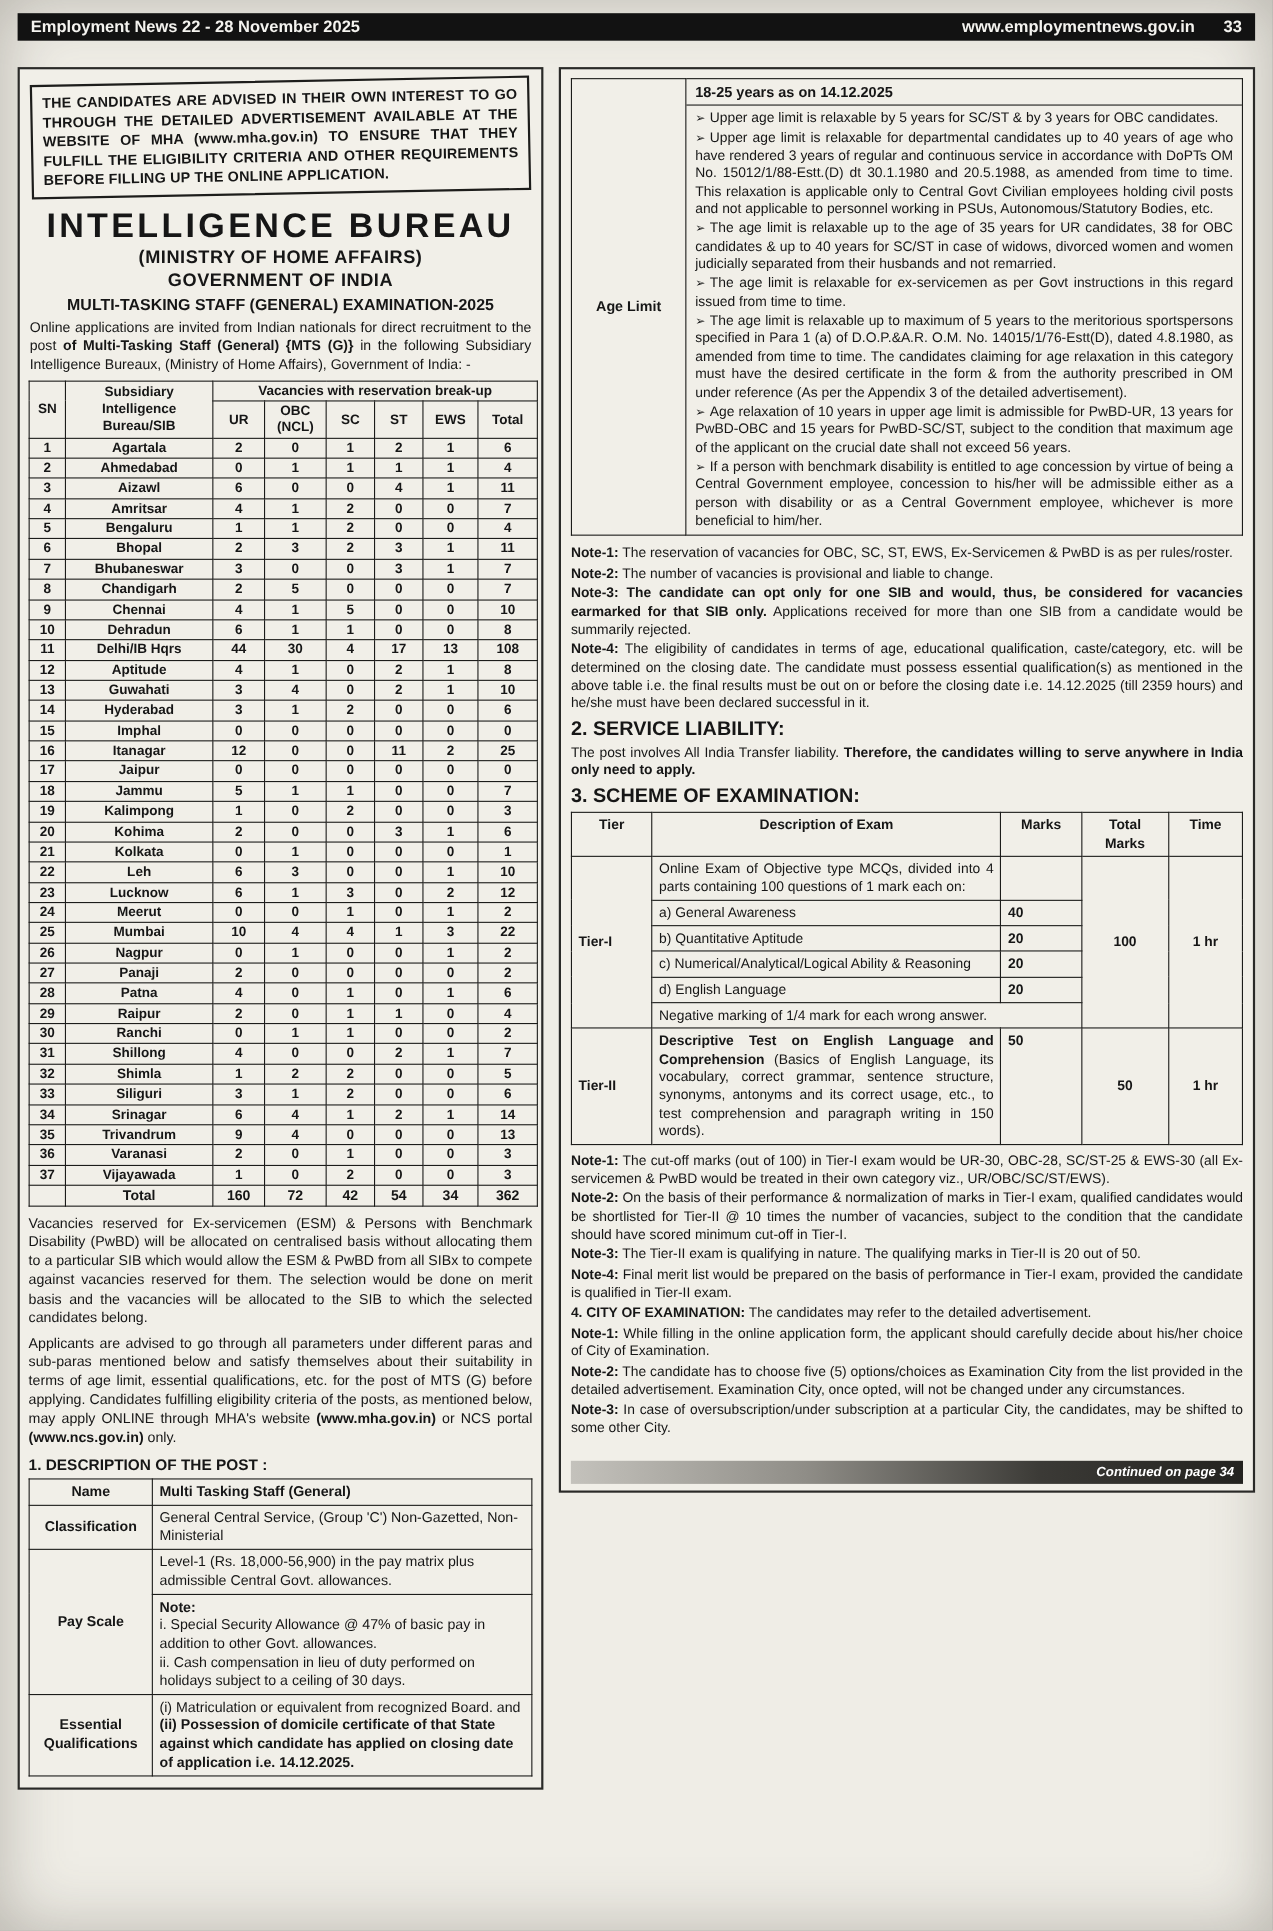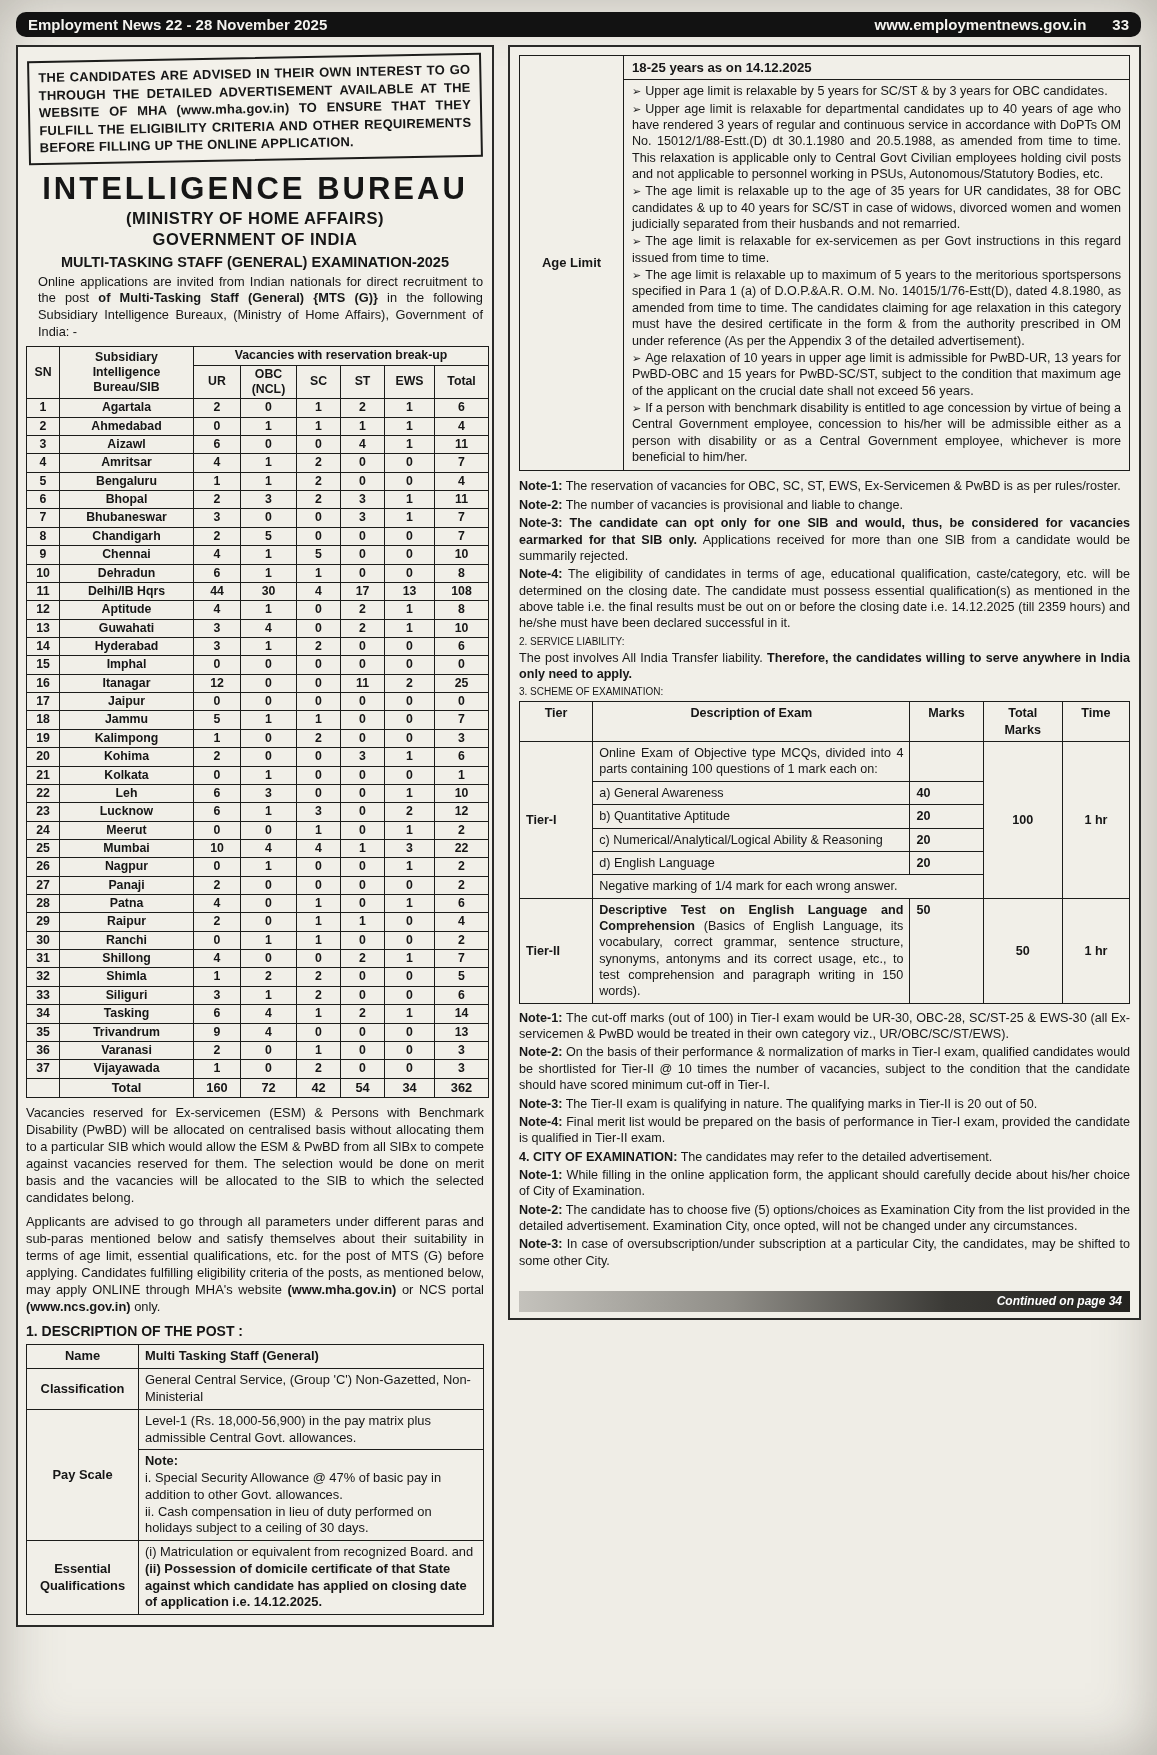--- a/index.html
+++ b/index.html
@@ -13,21 +13,21 @@
     width:1157px; min-height:1755px;
     background:#efede6;
     padding:12px 16px 10px 16px;
     box-shadow:inset 0 0 60px rgba(80,75,65,.35);
   }
   
   .topbar {
     background:#121212; color:#f4f3ef;
     display:flex; justify-content:space-between; align-items:center;
     padding:4px 12px; font-weight:bold; font-size:15px;
-    border-radius:10px; margin-bottom:8px;
+    border-radius:0; margin-bottom:24px;
   }
   .topbar .rightgrp { display:flex; gap:26px; align-items:center; }
   .cols { display:flex; gap:14px; align-items:flex-start; }
   .col-left {
     width:478px; flex:0 0 478px;
     border:2px solid #2a2a28; background:#f1efe8;
     padding:8px 8px 10px 8px;
   }
   .col-right {
     flex:1;
@@ -42,21 +42,21 @@
     font-weight:bold; font-size:13px; line-height:1.35;
     text-align:justify; letter-spacing:.2px;
     transform:rotate(-1.1deg);
     background:#f3f1ea;
     margin:2px 2px 10px 2px;
   }
   .masthead { text-align:center; margin-bottom:4px; }
   .masthead .title { font-size:31px; font-weight:bold; letter-spacing:3px; }
   .masthead .sub1, .masthead .sub2 { font-size:16.5px; font-weight:bold; margin-top:2px; letter-spacing:.5px; }
   .masthead .sub3 { font-size:14.5px; font-weight:bold; margin-top:5px; }
-  .intro { font-size:12.8px; line-height:1.3; margin:4px 1px 6px 12px; text-align:justify; }
+  .intro { font-size:12.8px; line-height:1.3; margin:4px 1px 6px 1px; text-align:justify; }
   
   table { border-collapse:collapse; }
   .vtable { width:100%; table-layout:fixed; font-size:12.3px; }
   .vtable th, .vtable td {
     border:1.6px solid #1c1c1a; padding:1px 2px;
     text-align:center; font-weight:bold; line-height:1.25;
   }
   .vtable thead th { font-size:12.3px; }
   .vtable .group-h { border-bottom:1.6px solid #1c1c1a; }
   .vtable tfoot td { font-size:12.8px; }
@@ -76,21 +76,21 @@
     font-weight:bold; font-size:13.2px;
     border-bottom:1.6px solid #1c1c1a; padding:3px 8px;
   }
   .abullets { padding:3px 8px 4px 8px; text-align:justify; }
   .bullet { margin-bottom:1px; }
   .arr::before { content:"\27A2"; font-size:11px; margin-right:4px; }
   
   .note-line { text-align:justify; margin-bottom:2px; }
   .nlabel { font-weight:bold; }
   .nbold { font-weight:bold; }
-  .rheading { font-weight:normal; font-size:10px; margin:3px 0 2px 0; }
+  .rheading { font-weight:bold; font-size:18px; margin:3px 0 2px 0; }
   .sl-text { text-align:justify; margin-bottom:3px; }
   
   .etable { width:100%; table-layout:fixed; font-size:12.6px; margin:3px 0 6px 0; }
   .etable th, .etable td { border:1.6px solid #1c1c1a; padding:3px 6px; vertical-align:top; line-height:1.3; }
   .etable th { text-align:center; vertical-align:top; }
   .etable .tier { font-weight:bold; text-align:left; vertical-align:middle; }
   .etable .marks, .etable .tot, .etable .time { text-align:left; font-weight:bold; vertical-align:top;margin-left:24px; }
   .etable .tot, .etable .time { vertical-align:middle; text-align:center; }
   .etable .desc { text-align:justify; }
   .etable .descb { font-weight:bold; }
@@ -516,21 +516,21 @@
               <td>3</td>
               <td>1</td>
               <td>2</td>
               <td>0</td>
               <td>0</td>
               <td>6</td>
             </tr>
 
             <tr>
               <td>34</td>
-              <td>Tasking</td>
+              <td>Srinagar</td>
               <td>6</td>
               <td>4</td>
               <td>1</td>
               <td>2</td>
               <td>1</td>
               <td>14</td>
             </tr>
 
             <tr>
               <td>35</td>

